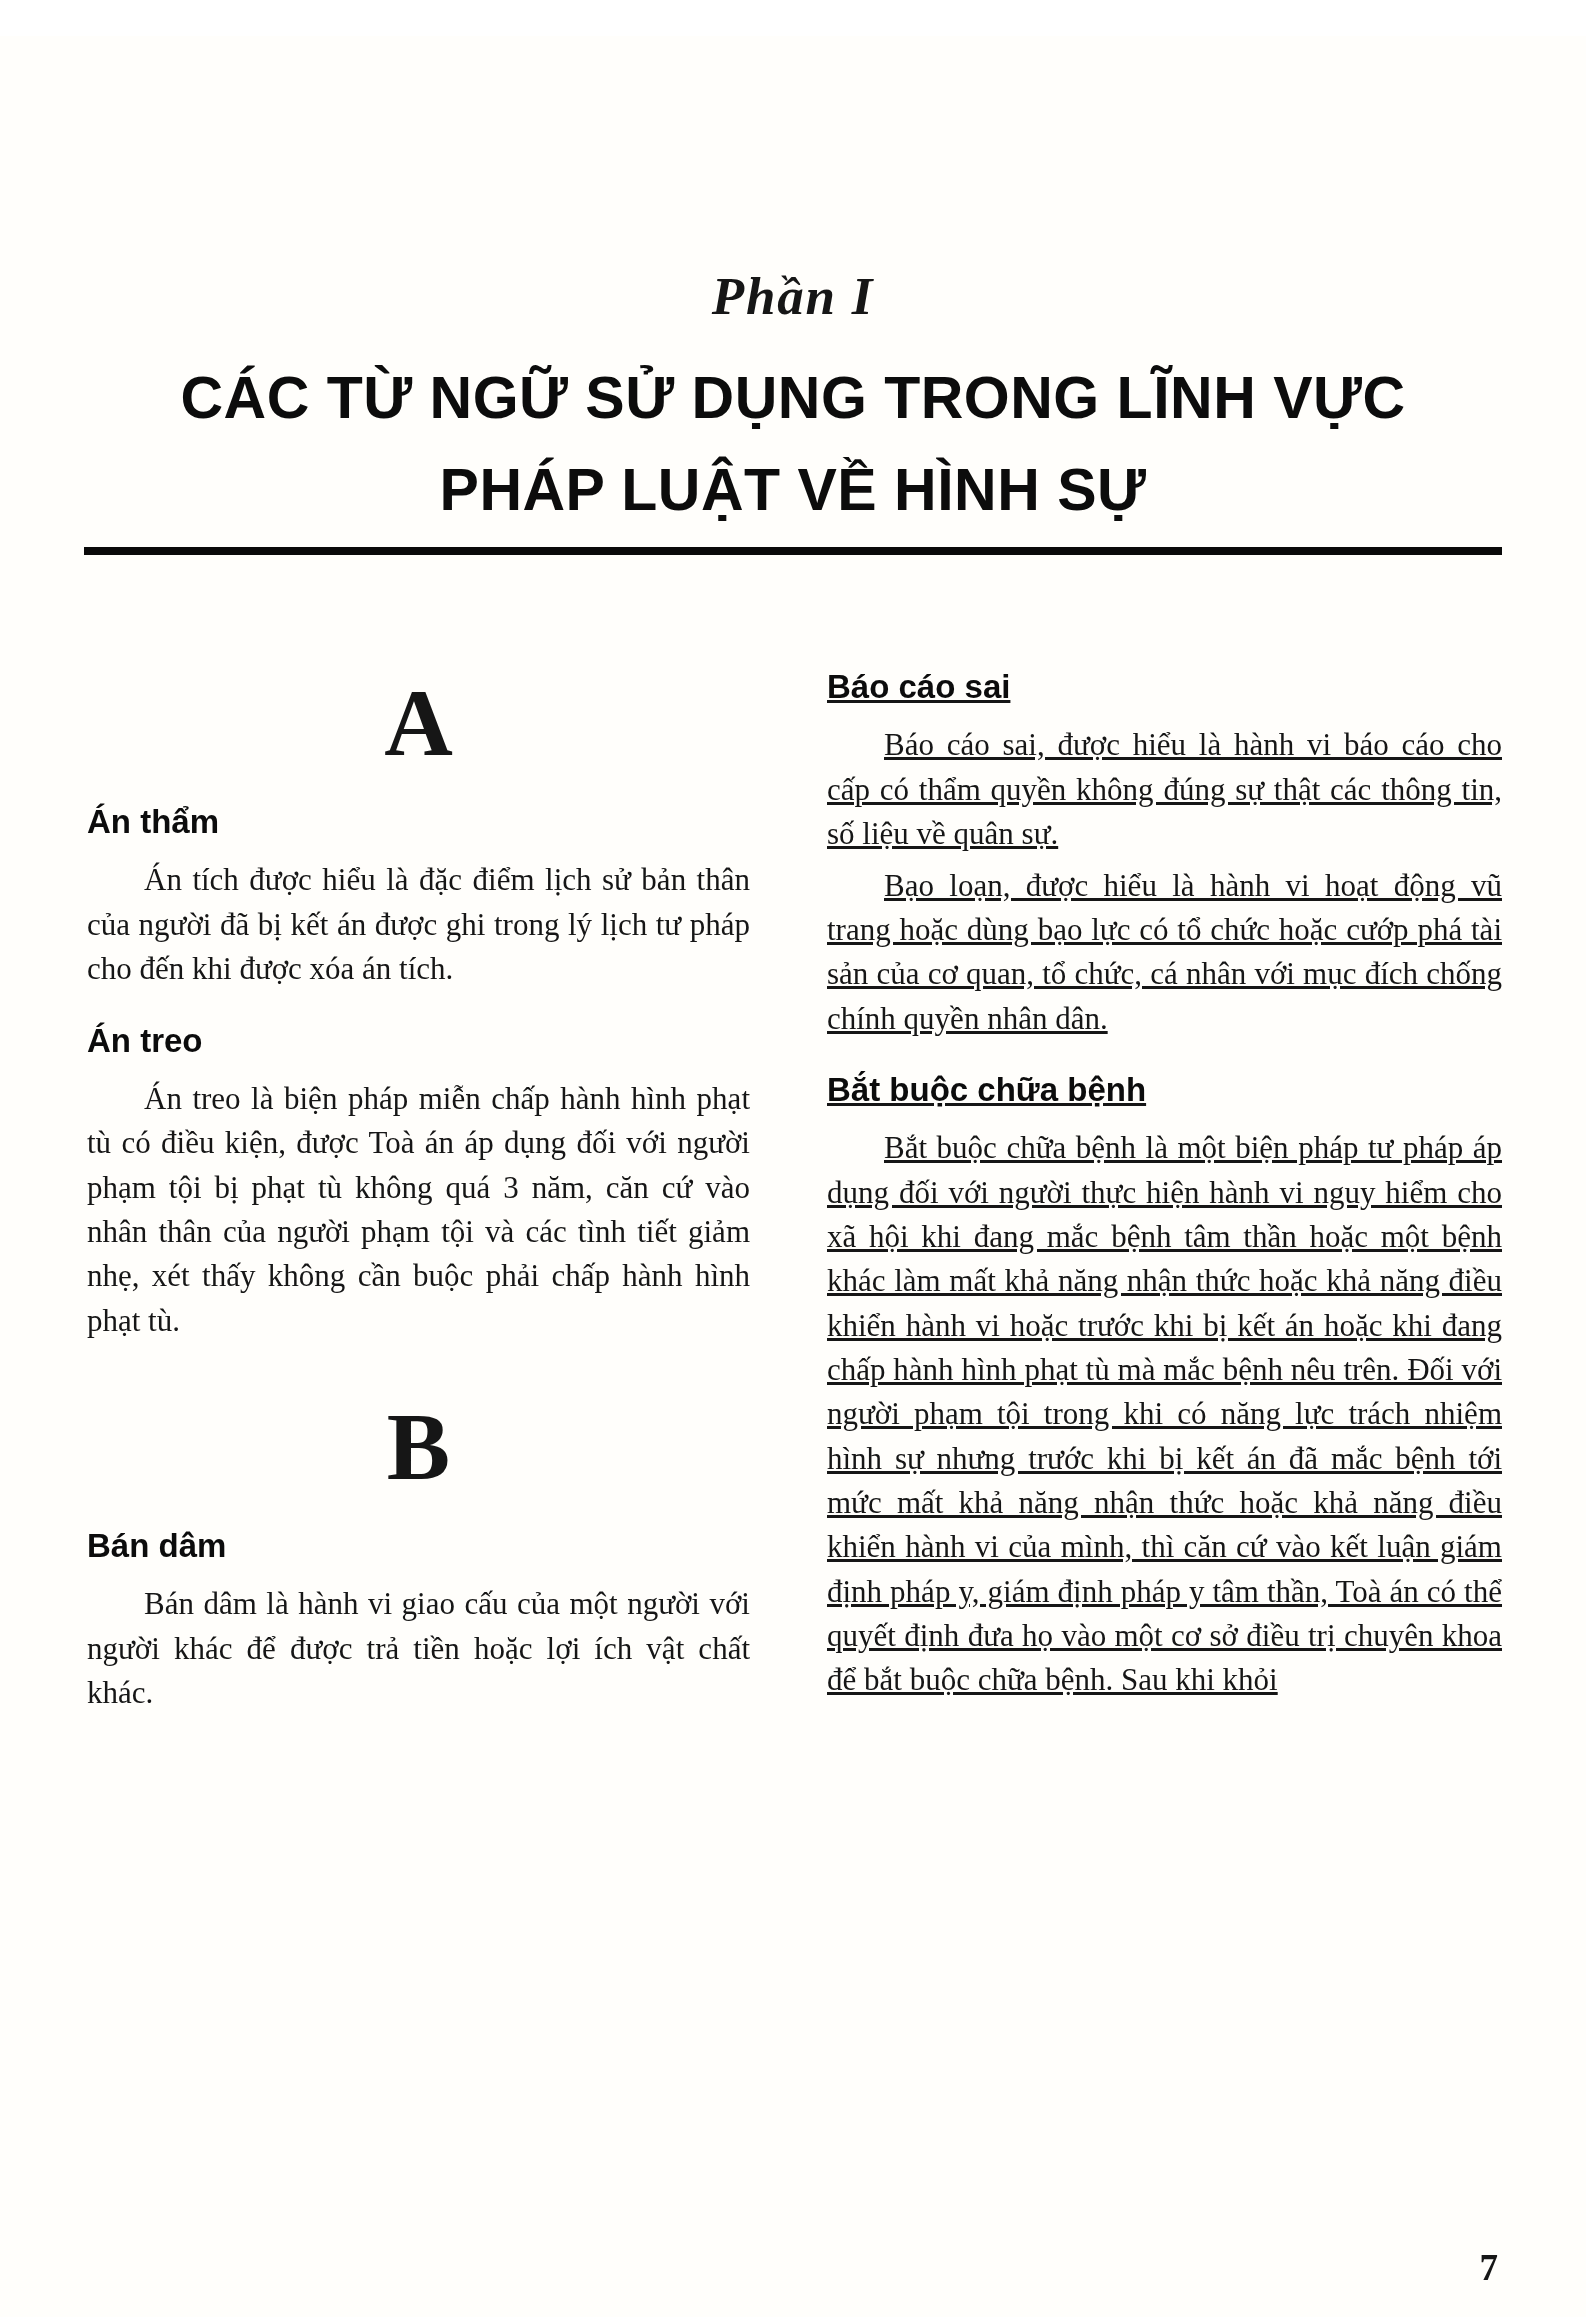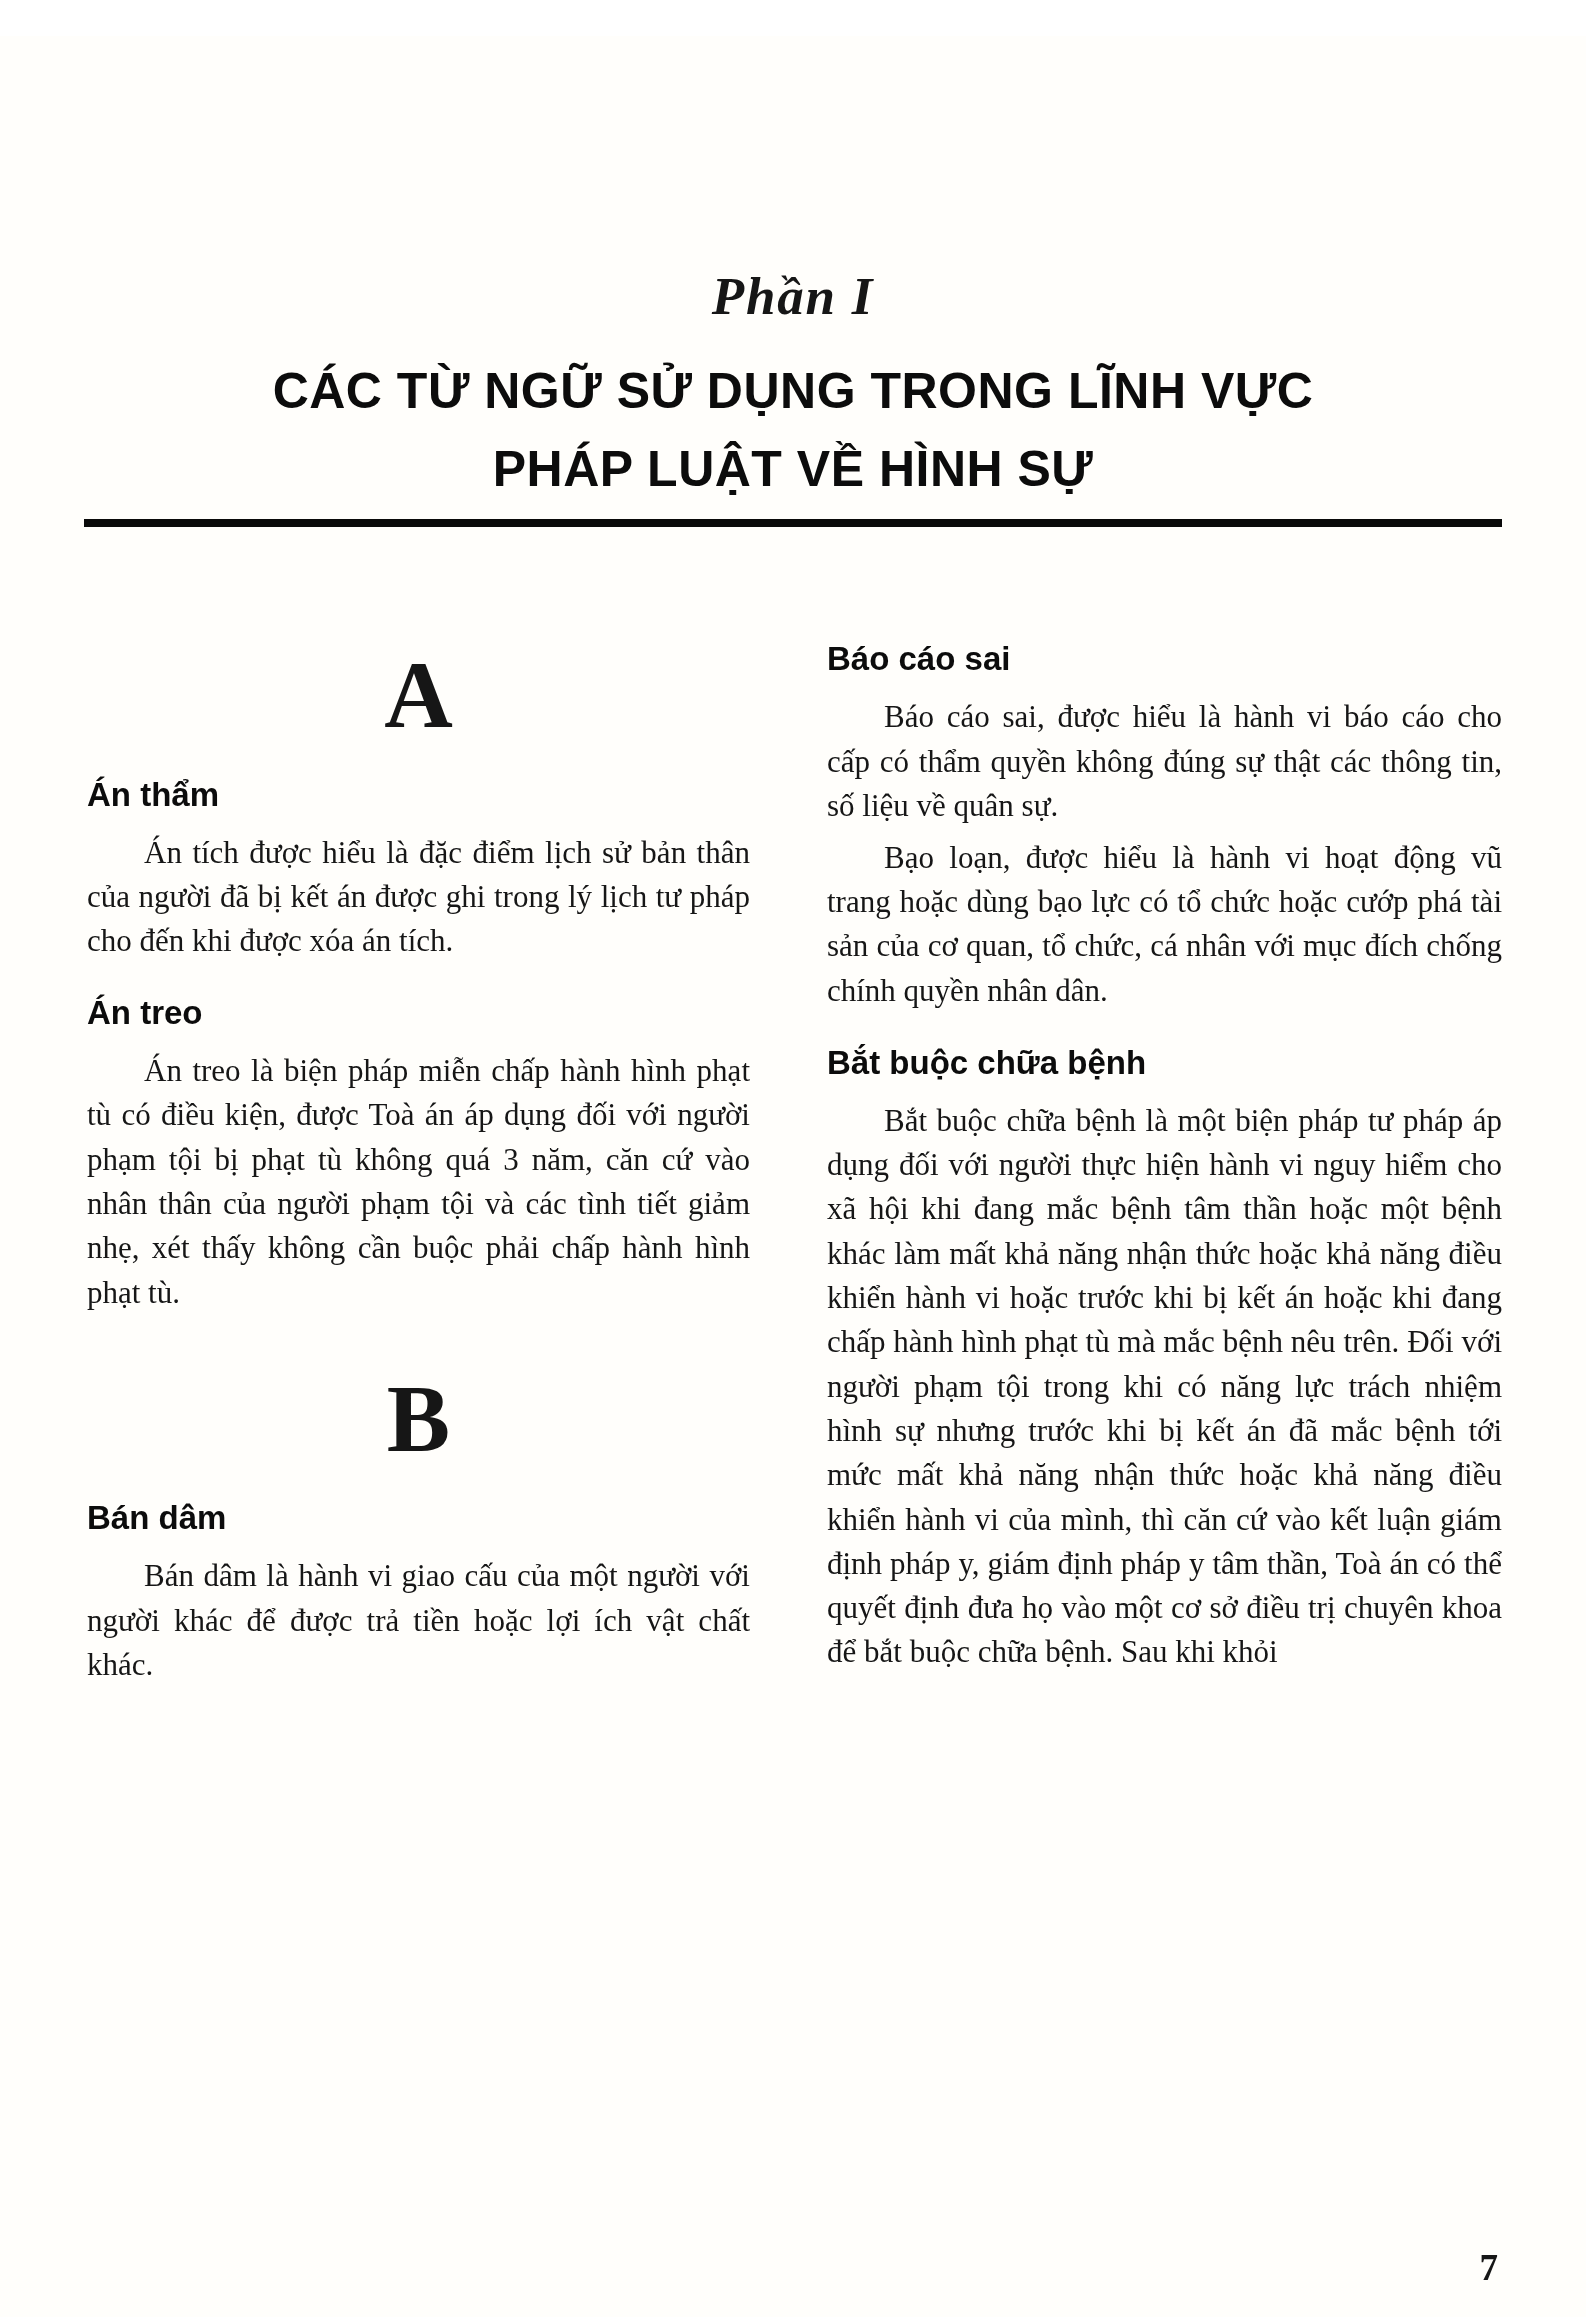--- a/index.html
+++ b/index.html
@@ -18,40 +18,40 @@
     margin-top: 36px;
   }
   .header { text-align: center; padding-top: 230px; }
   .part-title {
     font-size: 53px; font-weight: bold; font-style: italic;
     letter-spacing: 1.8px;
   }
   .main-title {
     margin-top: 27.4px;
     font-family: "Liberation Sans", sans-serif;
-    font-weight: bold; font-size: 50px; line-height: 1.55;
+    font-weight: bold; font-size: 59px; line-height: 1.55;
     letter-spacing: 0.5px; color: #0c0c0c;
   }
   .title-rule {
     width: 1418px; height: 6.4px;
     margin: 11px auto 0;
     border-top: 6.4px solid #0a0a0a;
     border-bottom: 2.7px solid #0a0a0a;
   }
   .columns {
     display: flex;
     margin: 108px 84px 0 87px;
     column-gap: 77px;
   }
   .column {
     font-size: 31px; line-height: 1.43;
     text-align: justify;
   }
   .column.left  { width: 663px; }
-  .column.right { width: 675px; }
+  .column.right { width: 675px; text-decoration: underline; }
   .big-letter {
     text-align: center; font-size: 95px; font-weight: bold;
     line-height: 1; margin: 12.8px 0 27.4px;
   }
   .big-letter.b { margin-top: 57px; }
   .term {
     font-family: "Liberation Sans", sans-serif;
     font-weight: bold; font-size: 33px;
     margin: 25.6px 0 12.8px; text-align: left; color: #0c0c0c;
   }

